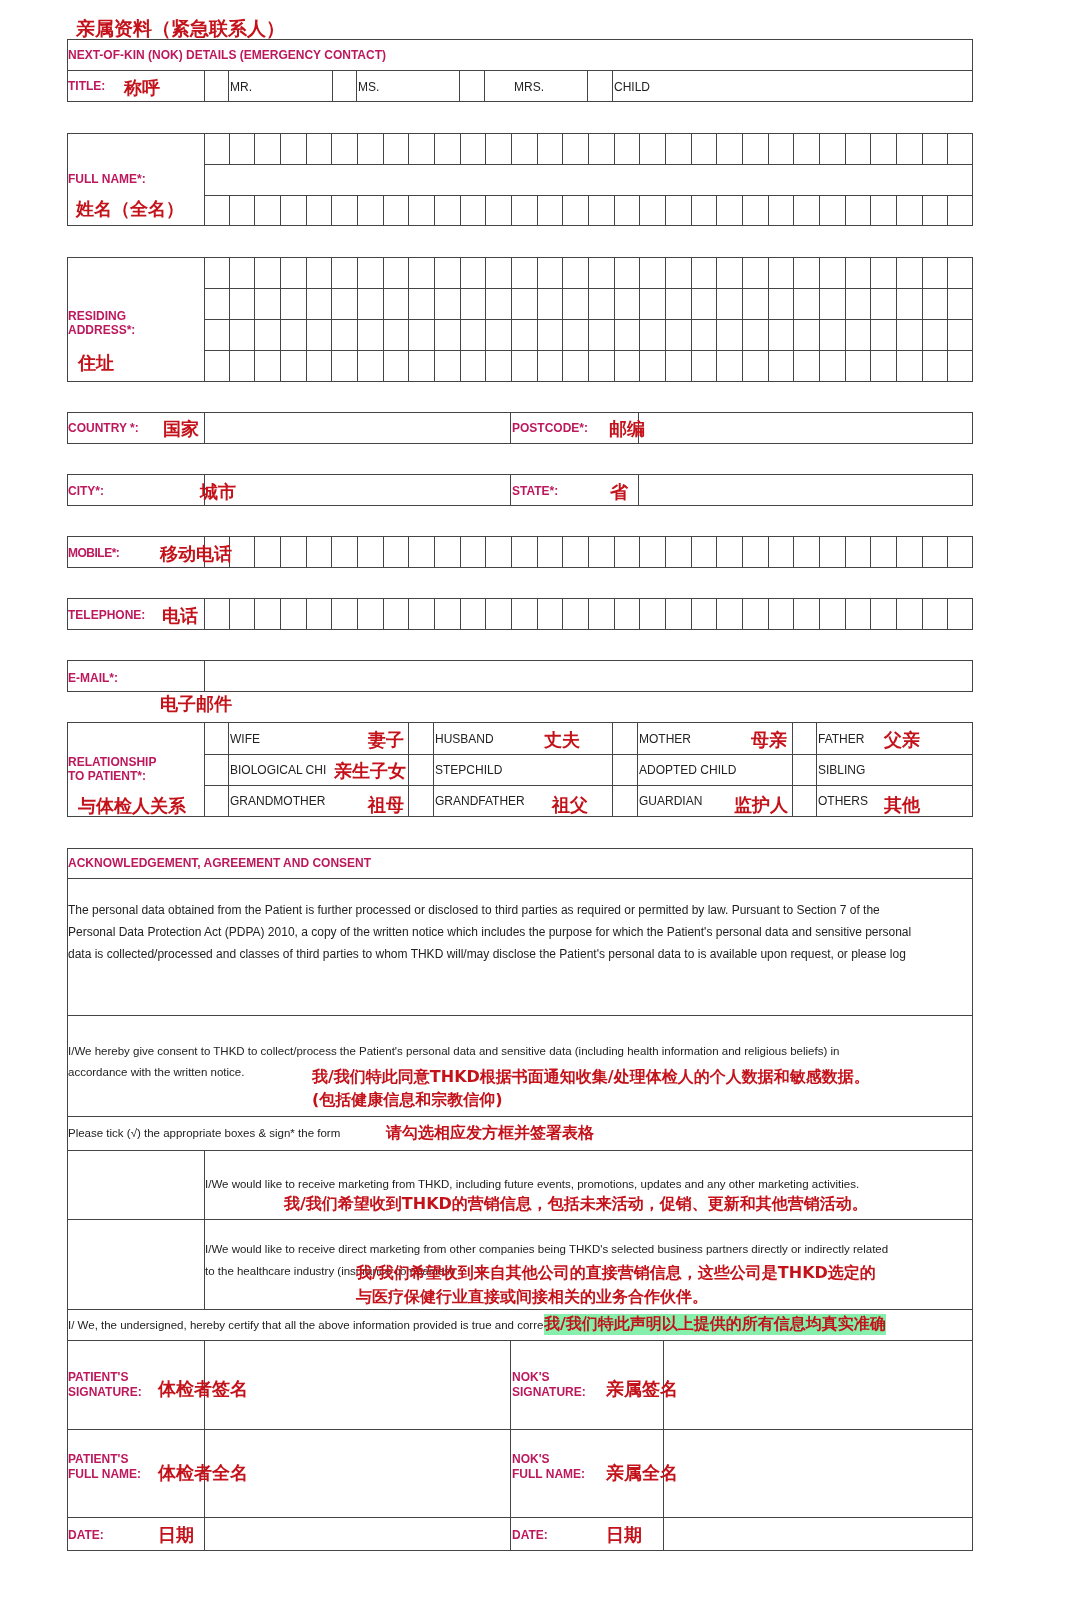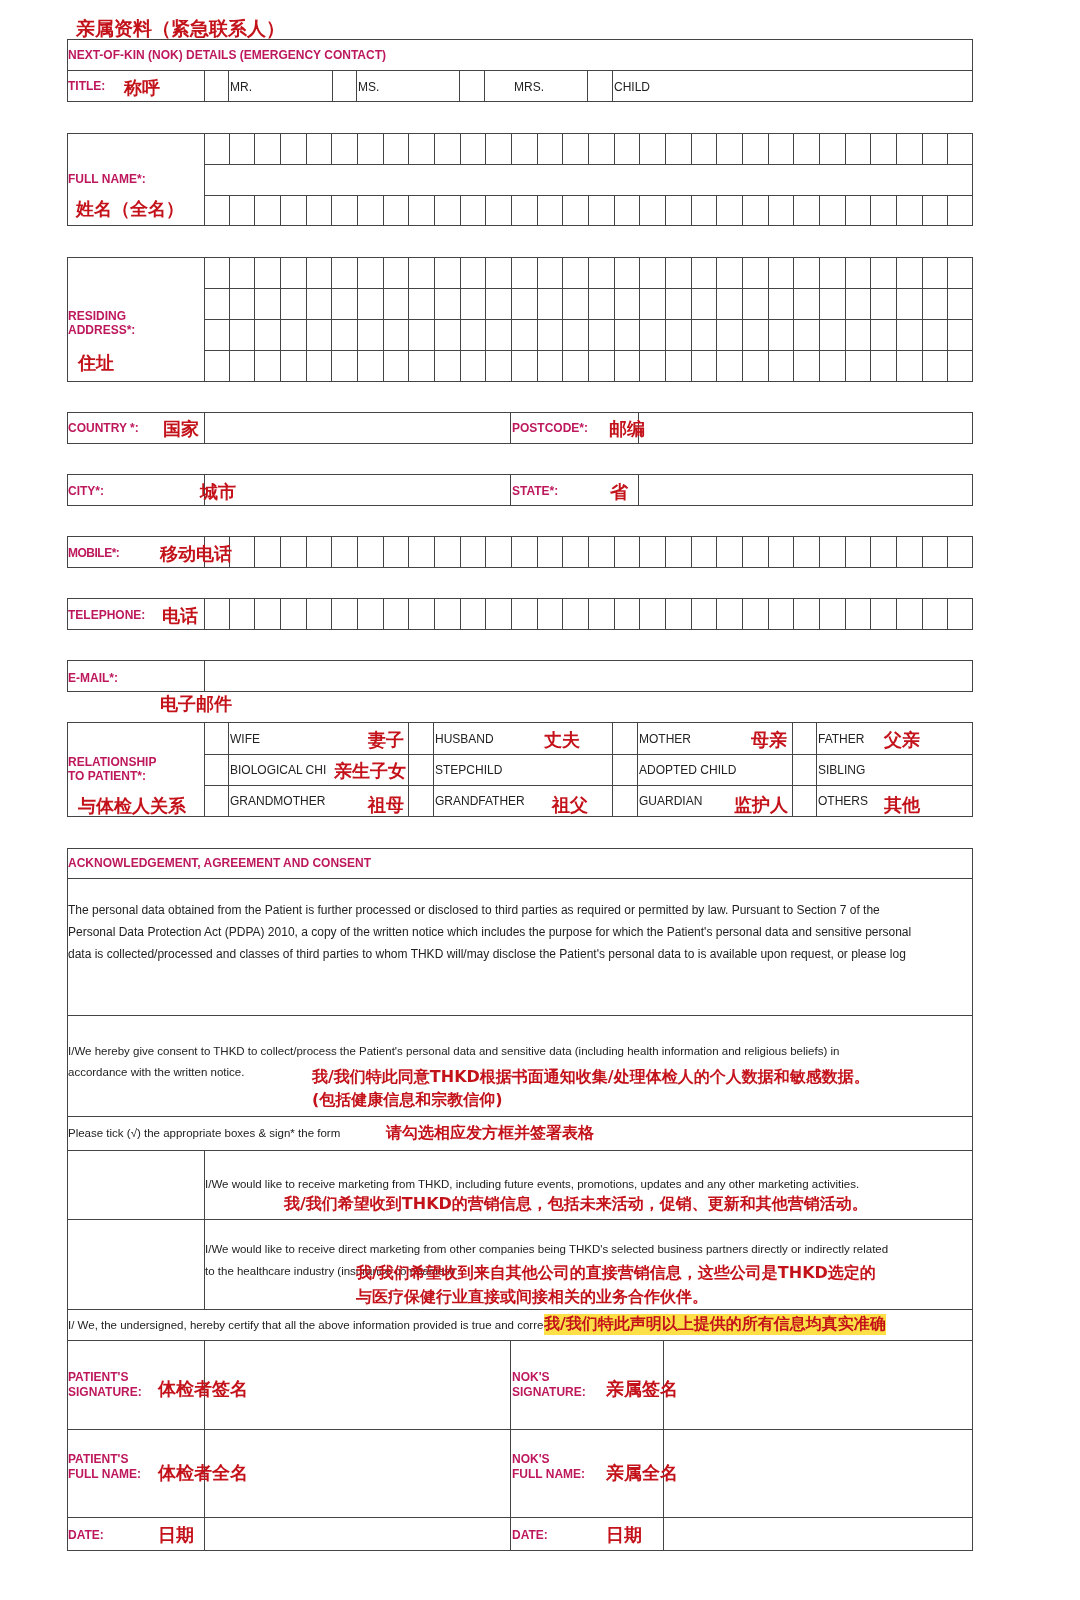--- a/index.html
+++ b/index.html
@@ -345,21 +345,21 @@
 
 <div class="hline" style="left:67px;top:1219px;width:906px;"></div>
 <div class="cb" style="left:68px;top:1220px;width:135px;height:88px;"></div>
 <div class="txt" style="left:205px;top:1243px;font-size:11.5px;">I/We would like to receive direct marketing from other companies being THKD's selected business partners directly or indirectly related</div>
 <div class="txt" style="left:205px;top:1265px;font-size:11.5px;">to the healthcare industry (insurance companies)</div>
 <div class="cn" style="left:356px;top:1263px;font-size:16px;background:transparent;">我/我们希望收到来自其他公司的直接营销信息，这些公司是THKD选定的</div>
 <div class="cn" style="left:356px;top:1287px;font-size:16px;">与医疗保健行业直接或间接相关的业务合作伙伴。</div>
 
 <div class="hline" style="left:67px;top:1309px;width:906px;"></div>
 <div class="txt" style="left:68px;top:1319px;font-size:11.5px;">I/ We, the undersigned, hereby certify that all the above information provided is true and correct.</div>
-<div class="cn" style="left:544px;top:1314px;font-size:16px;background:#fde047;">我/我们特此声明以上提供的所有信息均真实准确</div>
+<div class="cn" style="left:544px;top:1314px;font-size:16px;background:#86efac;">我/我们特此声明以上提供的所有信息均真实准确</div>
 
 <div class="hline" style="left:67px;top:1340px;width:906px;"></div>
 <div class="hline" style="left:67px;top:1429px;width:906px;"></div>
 <div class="hline" style="left:67px;top:1517px;width:906px;"></div>
 <div class="vline" style="left:204px;top:1340px;height:211px;"></div>
 <div class="vline" style="left:510px;top:1340px;height:211px;"></div>
 <div class="vline" style="left:663px;top:1340px;height:211px;"></div>
 
 <div class="lbl" style="left:68px;top:1370px;line-height:15px;">
   <div>PATIENT'S</div>

